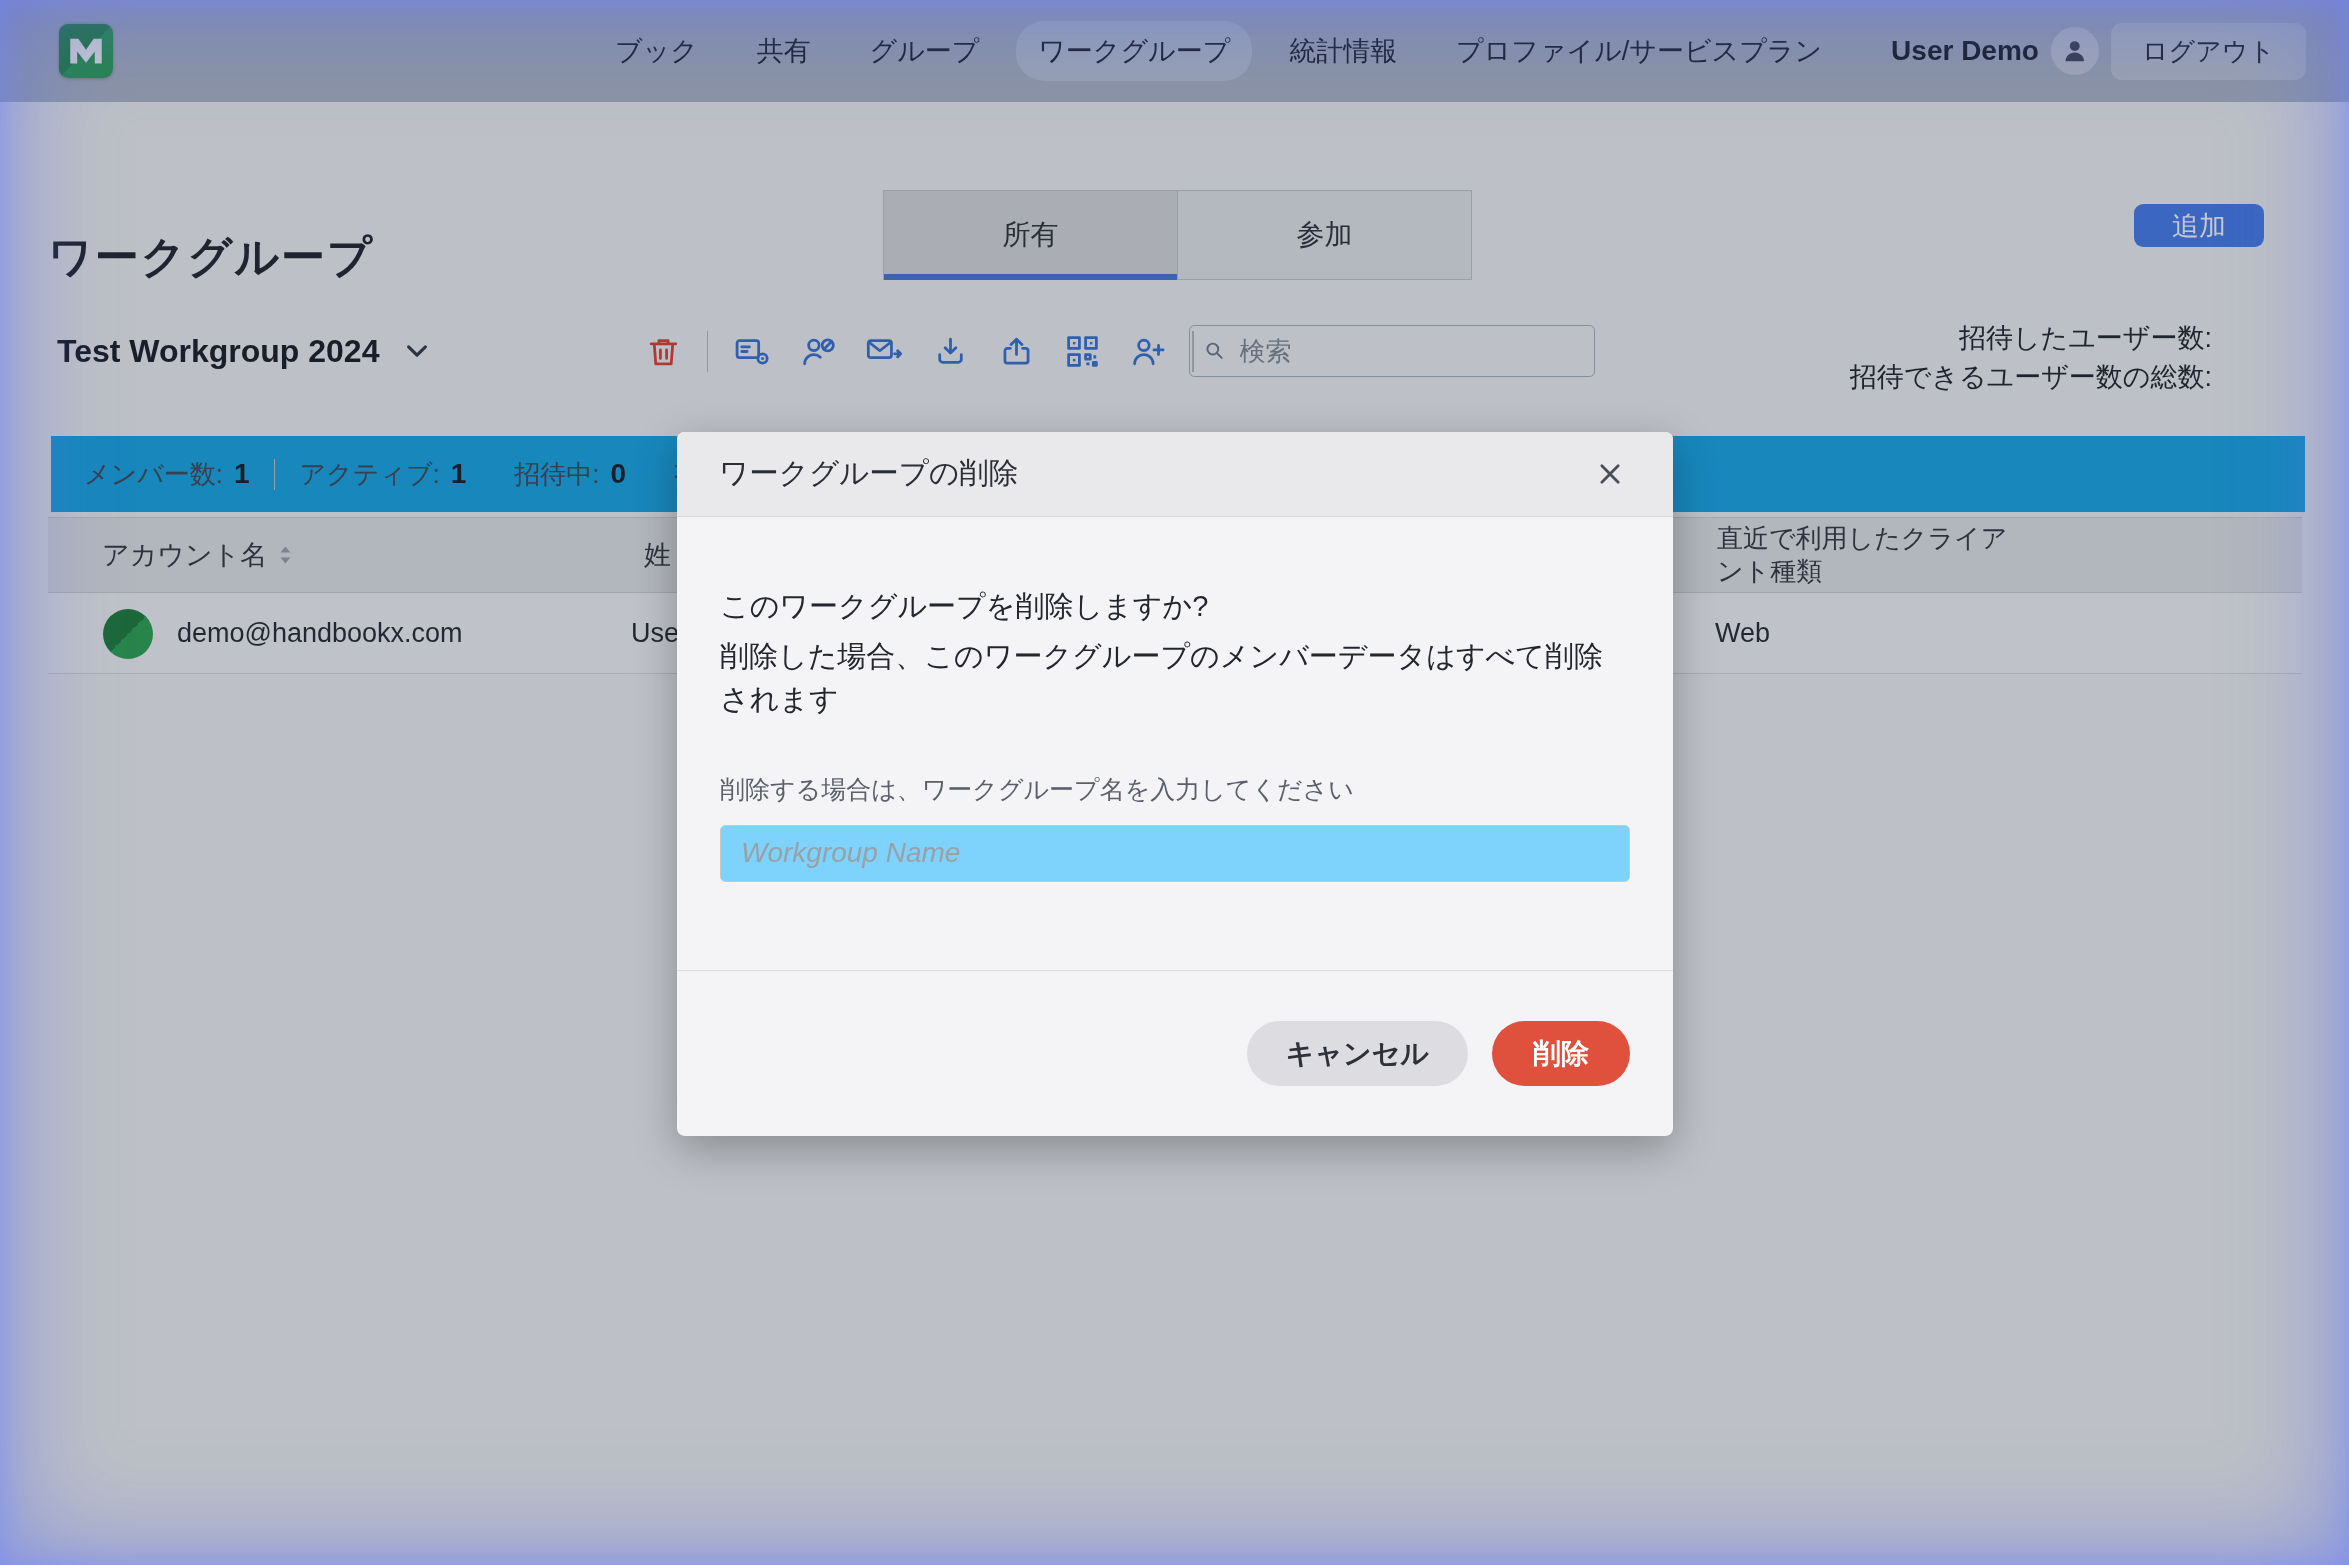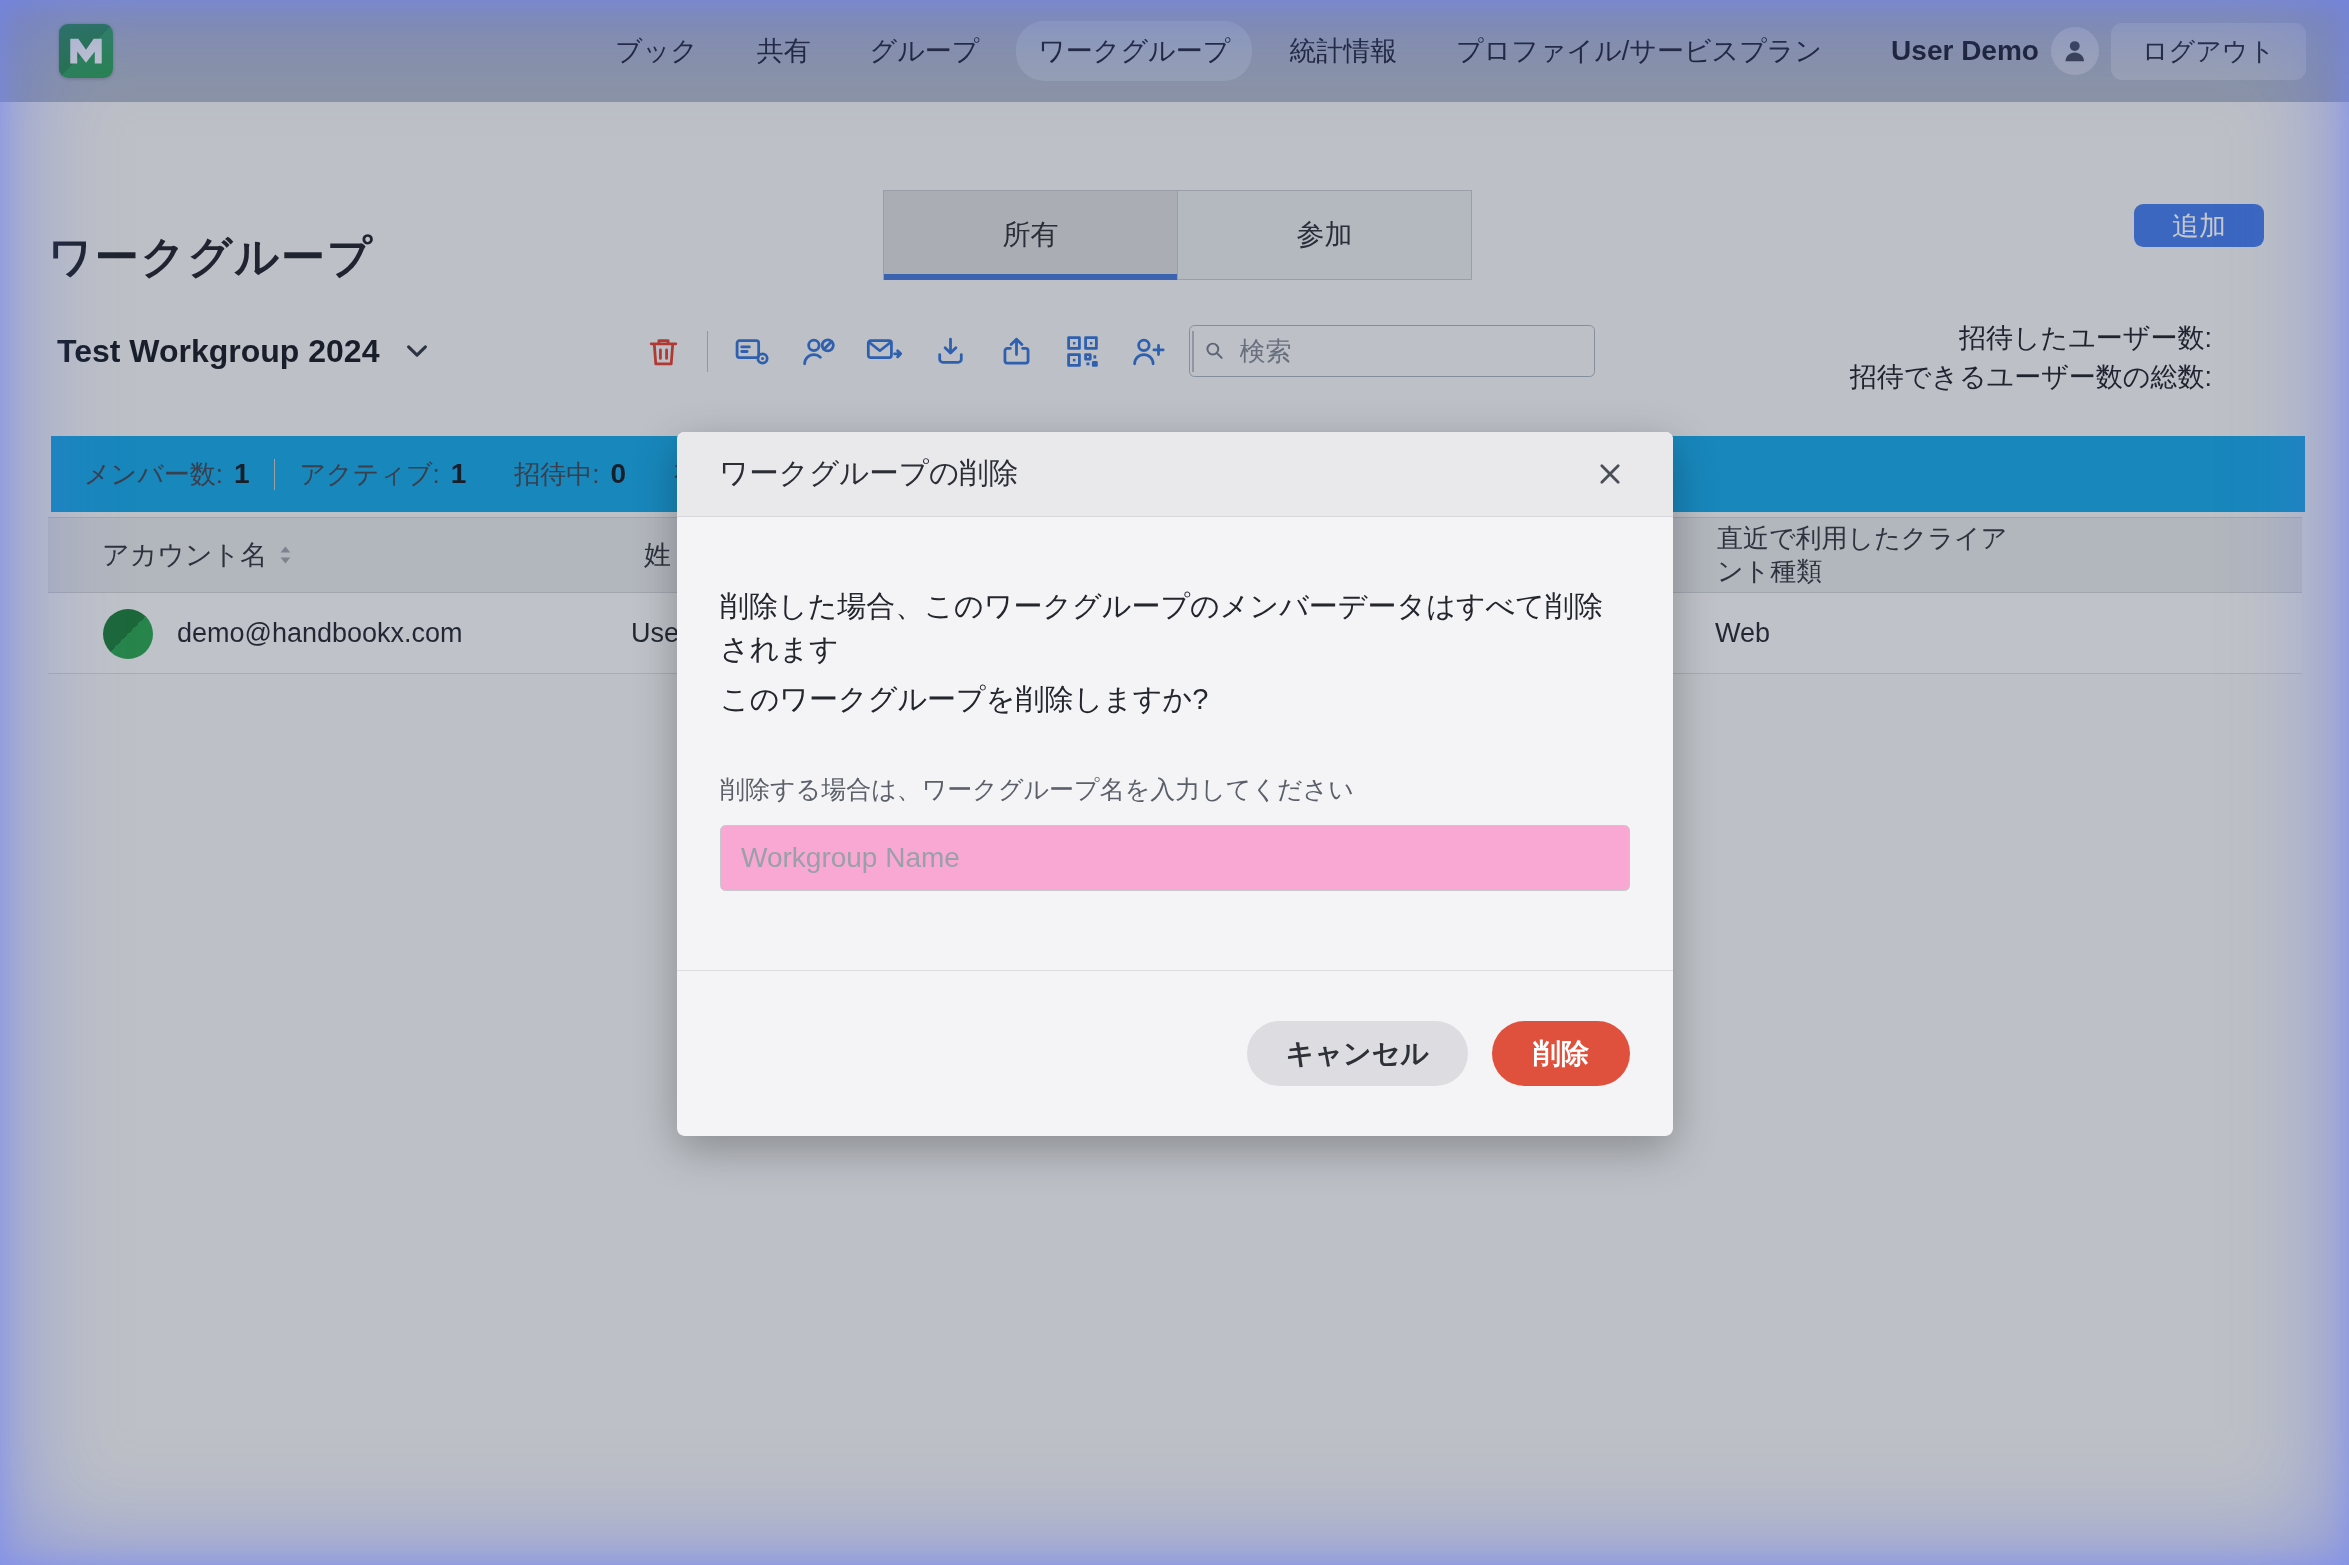--- a/index.html
+++ b/index.html
@@ -102,23 +102,23 @@
            background:#f4f4f6; border-radius:7.4px; overflow:hidden; z-index:6;
            box-shadow:0 13px 44px rgba(0,0,0,.28); }
   .modal-header { height:85px; background:#e9e9ec; border-bottom:0.9px solid #d8d8dc;
                   display:flex; align-items:center; padding:0 42px; }
   .modal-title { font-size:29.5px; color:#2b2e35; }
   .modal-close { margin-left:auto; width:42px; height:42px; display:flex;
                  align-items:center; justify-content:center; cursor:pointer; }
   .modal-body { padding:68px 43px 0 43px; }
   .modal-body p { margin:0 0 7.4px 0; font-size:29px; line-height:43px; color:#23262d; }
   .input-label { display:block; margin-top:52px; font-size:25px; color:#5a5f69; }
-  .wg-input { margin-top:18.5px; width:100%; height:66px; font-size:28px; padding:0 20px;
-              border:1.8px solid #c7c8cc; border-radius:5.5px; background:#f9a8d4;
-              color:#2a2e36; outline:none; font-family:inherit; }
+  .wg-input { margin-top:18.5px; width:100%; height:57px; font-size:28px; padding:0 20px;
+              border:1.8px solid #c7c8cc; border-radius:5.5px; background:#7dd3fc;
+              color:#2a2e36; outline:none; font-family:inherit;font-style:italic; }
   .wg-input::placeholder { color:#9aa0a8; }
   .modal-footer { position:absolute; left:0; right:0; bottom:0; height:166px;
                   border-top:1.8px solid #dcdde1; display:flex; align-items:center;
                   justify-content:flex-end; gap:24px; padding:0 43px; }
   .btn { border:none; height:65px; border-radius:35px; font-size:28px; font-weight:700;
          cursor:pointer; font-family:inherit; display:flex; align-items:center; }
   .btn-cancel { background:#dddde1; color:#2e3138; padding:3px 39px; }
   .btn-delete { background:#e0513d; color:#fff; padding:0 41px; }
 
   
@@ -300,22 +300,22 @@
 <div class="modal">
   <div class="modal-header">
     <span class="modal-title">ワークグループの削除</span>
     <div class="modal-close">
       <svg width="28" height="28" viewBox="0 0 24 24" fill="none" stroke="#4a4e57" stroke-width="2.4" stroke-linecap="round">
         <path d="M5 5l14 14M19 5L5 19"></path>
       </svg>
     </div>
   </div>
   <div class="modal-body">
+    <p>このワークグループを削除しますか?</p>
     <p>削除した場合、このワークグループのメンバーデータはすべて削除されます</p>
-    <p>このワークグループを削除しますか?</p>
     <label class="input-label">削除する場合は、ワークグループ名を入力してください</label>
     <input class="wg-input" type="text" placeholder="Workgroup Name" style="">
   </div>
   <div class="modal-footer">
     <button class="btn btn-cancel">キャンセル</button>
     <button class="btn btn-delete">削除</button>
   </div>
 </div>
 
 <div class="vignette"></div>

